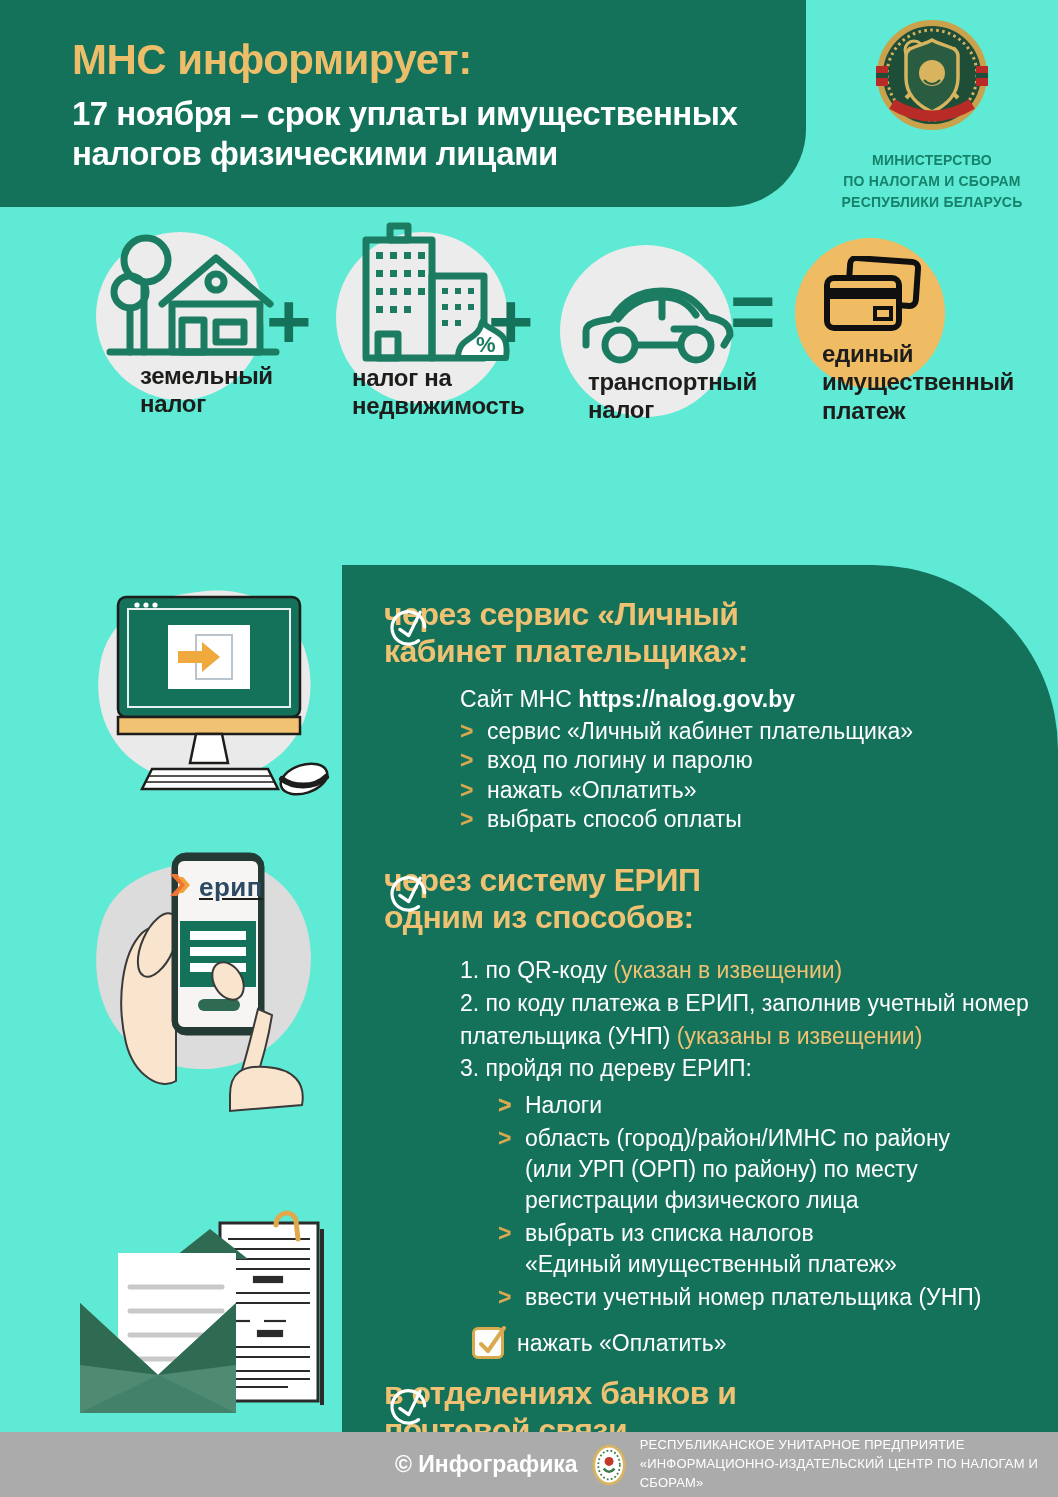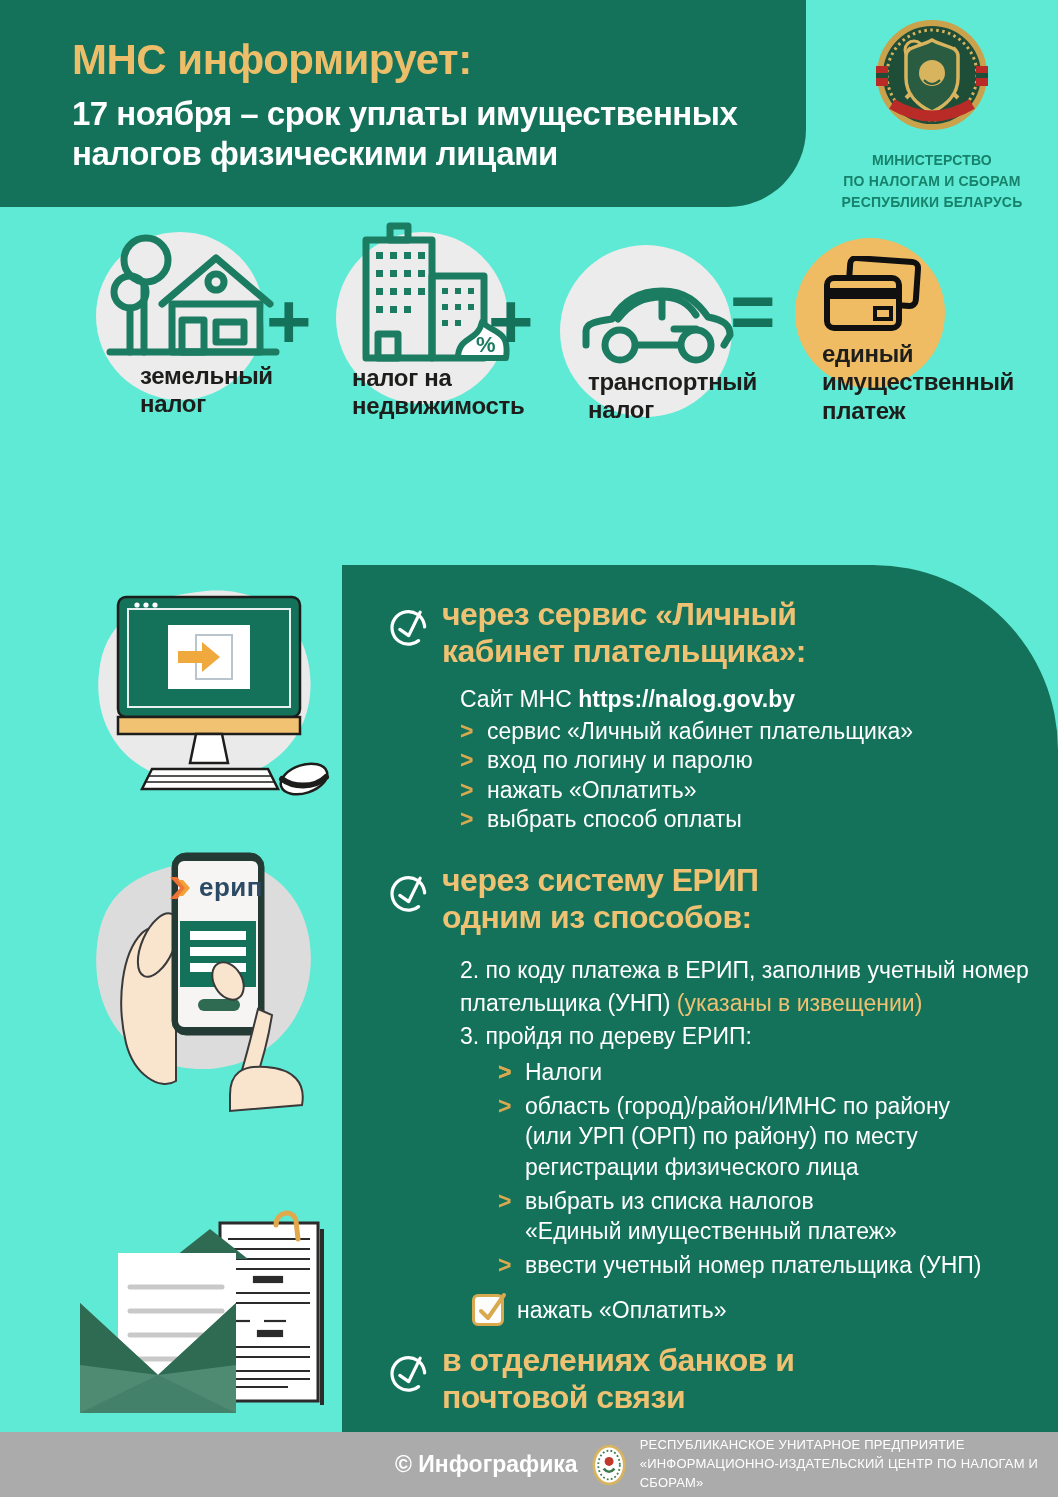--- a/index.html
+++ b/index.html
@@ -34,39 +34,39 @@
   }
   .banner-text{width:860px;font-size:23px;font-weight:700;line-height:1.35;color:#101010;letter-spacing:-0.3px;}
   
   .panel{
     position:absolute;left:342px;top:565px;width:716px;height:867px;box-sizing:border-box;
     background:#14715A;border-top-right-radius:185px;
     padding:0 20px 0 42px;color:#fff;
   }
   .section{position:relative;}
   .check-circle{position:absolute;left:0;top:6px;}
-  .sec-heading{margin-left:58px;font-size:32px;font-weight:700;color:#EFC172;line-height:1.16;letter-spacing:-0.5px;}
+  .sec-heading{font-size:32px;font-weight:700;color:#EFC172;line-height:1.16;letter-spacing:-0.5px;}
   .w1{width:385px;} .w2{width:395px;} .w3{width:365px;}
   .s1{margin-top:31px;} .s2{margin-top:28px;} .s3{margin-top:16px;}
   .site-line{margin:16px 0 4px 76px;font-size:23px;}
   .site-url{font-weight:700;}
   .arrow-list{list-style:none;margin:0 0 0 76px;padding:0;font-size:23px;line-height:1.27;}
   .arrow-list li{position:relative;padding-left:27px;}
   .bullet{position:absolute;left:0;top:0;color:#D9A94F;font-weight:700;}
   .steps{margin:18px 0 0 76px;width:575px;font-size:23px;line-height:1.42;}
   .note{color:#EFC172;}
   .tree{list-style:none;margin:7px 0 0 114px;padding:0;font-size:23px;line-height:1.2;}
   .tree li{position:relative;padding-left:27px;margin-top:6px;}
   .tree li.cont{margin-top:3px;}
   .checkbox-row{margin:15px 0 0 88px;display:flex;align-items:center;gap:13px;font-size:23px;}
   .checkbox{position:relative;width:26px;height:26px;border:3px solid #D9A94F;border-radius:6px;background:#fdfdfb;flex:0 0 auto;}
   .checkbox svg{position:absolute;left:2px;top:-8px;overflow:visible;}
   
   .illu{position:absolute;}
-  .erip-logo{position:absolute;left:168px;top:872px;display:flex;align-items:center;gap:5px;}
+  .erip-logo{position:absolute;left:168px;top:872px;display:flex;align-items:flex-start;gap:5px;text-decoration:underline;}
   .erip-text{font-size:26px;font-weight:700;color:#2C4A63;letter-spacing:0.5px;}
   
   .footer{
     position:absolute;left:0;top:1432px;width:1058px;height:65px;background:#ABABAB;
     display:flex;align-items:center;gap:14px;box-sizing:border-box;padding-left:395px;color:#fff;
   }
   .footer-copy{font-size:23px;white-space:nowrap;font-weight:bold;}
   .footer-org{font-size:13px;line-height:1.45;letter-spacing:0.2px;}
 </style>
 </head>
@@ -298,20 +298,21 @@
 
     <div class="section s2">
       <svg class="check-circle" width="48" height="48" viewBox="0 0 50 50">
         <g transform="rotate(-10 25 25)">
           <circle cx="25" cy="27" r="17" fill="none" stroke="#ffffff" stroke-width="3.4" stroke-dasharray="92 16" stroke-dashoffset="-18" stroke-linecap="round"></circle>
           <path d="M16,27 L24,35 L40,13" fill="none" stroke="#ffffff" stroke-width="3.4" stroke-linecap="round" stroke-linejoin="round"></path>
         </g>
       </svg>
       <div class="sec-heading w2">через систему ЕРИП одним из способов:</div>
       <div class="steps">
+        <div><span>1. по QR-коду </span><span class="note">(указан в извещении)</span></div>
         <div><span>2. по коду платежа в ЕРИП, заполнив учетный номер плательщика (УНП) </span><span class="note">(указаны в извещении)</span></div>
         <div><span>3. пройдя по дереву ЕРИП:</span><span class="note"></span></div>
       </div>
       <ul class="tree">
         <li><span class="bullet">&gt;</span></li>
         <li><span class="bullet">&gt;</span><span>Налоги</span></li>
         <li><span class="bullet">&gt;</span><span>область (город)/район/ИМНС по району</span></li>
         <li class="cont"><span>(или УРП (ОРП) по району) по месту</span></li>
         <li class="cont"><span>регистрации физического лица</span></li>
         <li><span class="bullet">&gt;</span><span>выбрать из списка налогов</span></li>

